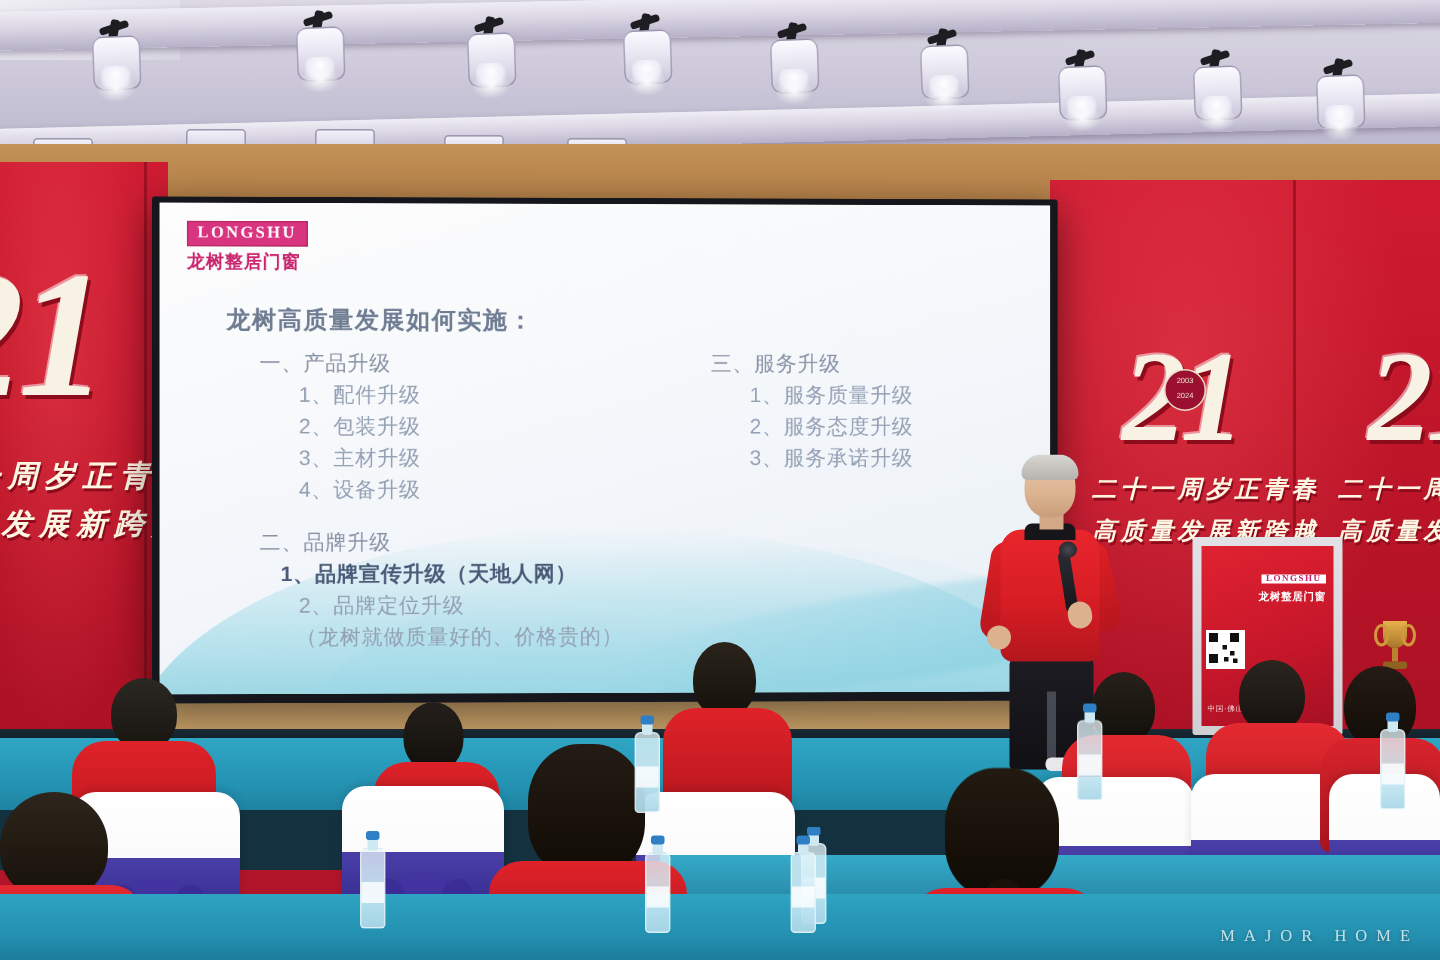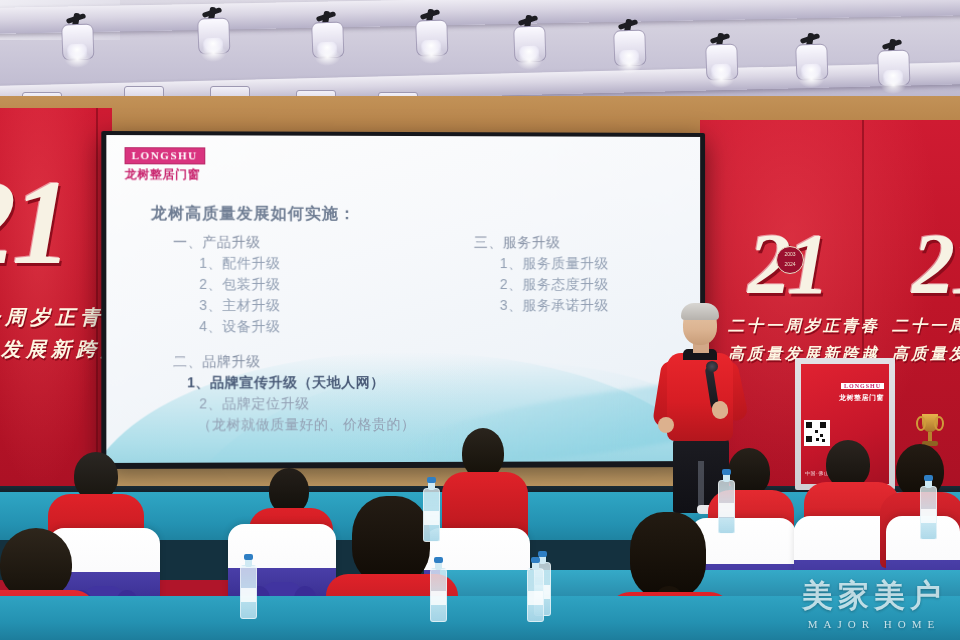--- a/index.html
+++ b/index.html
@@ -542,17 +542,16 @@
   <div class="bottle" style="left:920px;top:486px;">
       <span class="cap"></span>
       <span class="lbl"></span>
     </div>
   <div class="bottle" style="left:527px;top:568px;">
       <span class="cap"></span>
       <span class="lbl"></span>
     </div>
 
   <div class="abs" id="watermark">
-    <div id="wm-cn">美家美户</div>
     <div id="wm-en">MAJOR HOME</div>
   </div>
 
 </div>
 
 </body></html>

